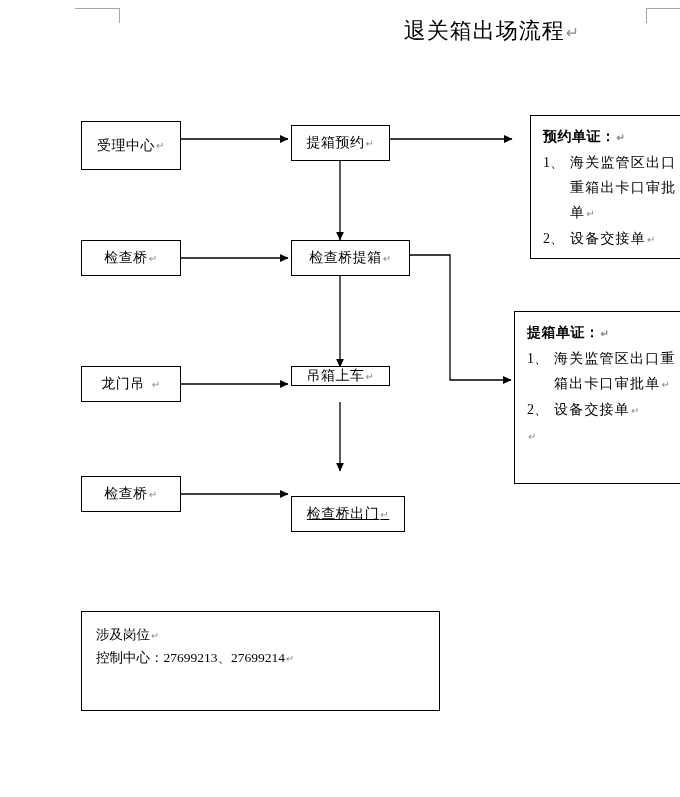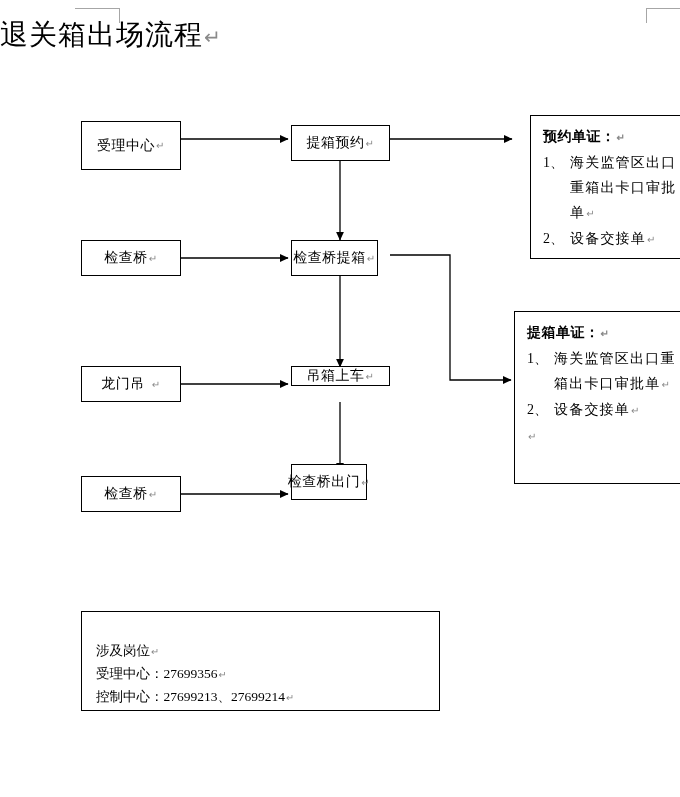--- a/index.html
+++ b/index.html
@@ -33,22 +33,22 @@
   .margin-mark.tr {
     left: 646px; top: 8px; width: 34px; height: 14px;
     border-top-width: 1px; border-left-width: 1px;
   }
 
   
   .title {
     position: absolute;
     left: 0; top: 16px;
     width: 580px;
-    text-align: left;
-    font-size: 28px;
+    text-align: right;
+    font-size: 22px;
     letter-spacing: 1px;
     white-space: nowrap;
   }
   .pilcrow {
     color: #8a8a8a;
     font-size: 0.72em;
     font-family: "Liberation Sans", sans-serif;
     vertical-align: baseline;
     margin-left: 1px;
   }
@@ -101,21 +101,21 @@
   .doc-blank {
     height: 25px;
   }
 
   
   .info-box {
     position: absolute;
     box-sizing: border-box;
     border: 1px solid #000000;
     background: #ffffff;
-    padding: 28px 14px;
+    padding: 12px 14px;
     font-size: 13.5px;
     line-height: 22px;
   }
   .info-line { white-space: nowrap; }
 
   
   svg.wires {
     position: absolute;
     left: 0; top: 0;
     width: 680px; height: 797px;
@@ -174,29 +174,29 @@
   </div>
   <div class="node" style="left:81px; top:476px; width:100px; height:36px;">
     <span>检查桥</span>
       <span class="pilcrow">↵</span>
   </div>
 
   <div class="node" style="left:291px; top:125px; width:99px; height:36px;">
     <span>提箱预约</span>
       <span class="pilcrow">↵</span>
   </div>
-  <div class="node" style="left:291px; top:240px; width:87px; height:36px;">
+  <div class="node" style="left:291px; top:240px; width:119px; height:36px;">
     <span>检查桥提箱</span>
       <span class="pilcrow">↵</span>
   </div>
   <div class="node" style="left:291px; top:366px; width:99px; height:20px;">
     <span>吊箱上车</span>
       <span class="pilcrow">↵</span>
   </div>
-  <div class="node" style="left:291px; top:464px; width:76px; height:36px;">
+  <div class="node" style="left:291px; top:496px; width:114px; height:36px;text-decoration:underline;">
     <span>检查桥出门</span>
       <span class="pilcrow">↵</span>
   </div>
 
   <div class="doc-box" style="left:514px; top:115px; width:160px; height:144px;margin-left:16px;">
     <div class="doc-title">
       <span>预约单证：</span><span class="pilcrow">↵</span>
     </div>
     <ul class="doc-list">
       <li>
@@ -222,17 +222,16 @@
       <li>
         <span class="doc-num">2、</span>
         <span class="doc-text"><span>设备交接单</span><span class="pilcrow">↵</span></span>
       </li>
     </ul>
     <div class="doc-blank"><span class="pilcrow">↵</span></div>
   </div>
 
   <div class="info-box" style="left:81px; top:611px; width:359px; height:100px;">
     <div class="info-line"><span>涉及岗位</span><span class="pilcrow">↵</span></div>
-    <div class="info-line"><span>受理中心：27699356</span><span class="pilcrow">↵</span></div>
     <div class="info-line"><span>控制中心：27699213、27699214</span><span class="pilcrow">↵</span></div>
   </div>
 
 </div>
 
 </body></html>

